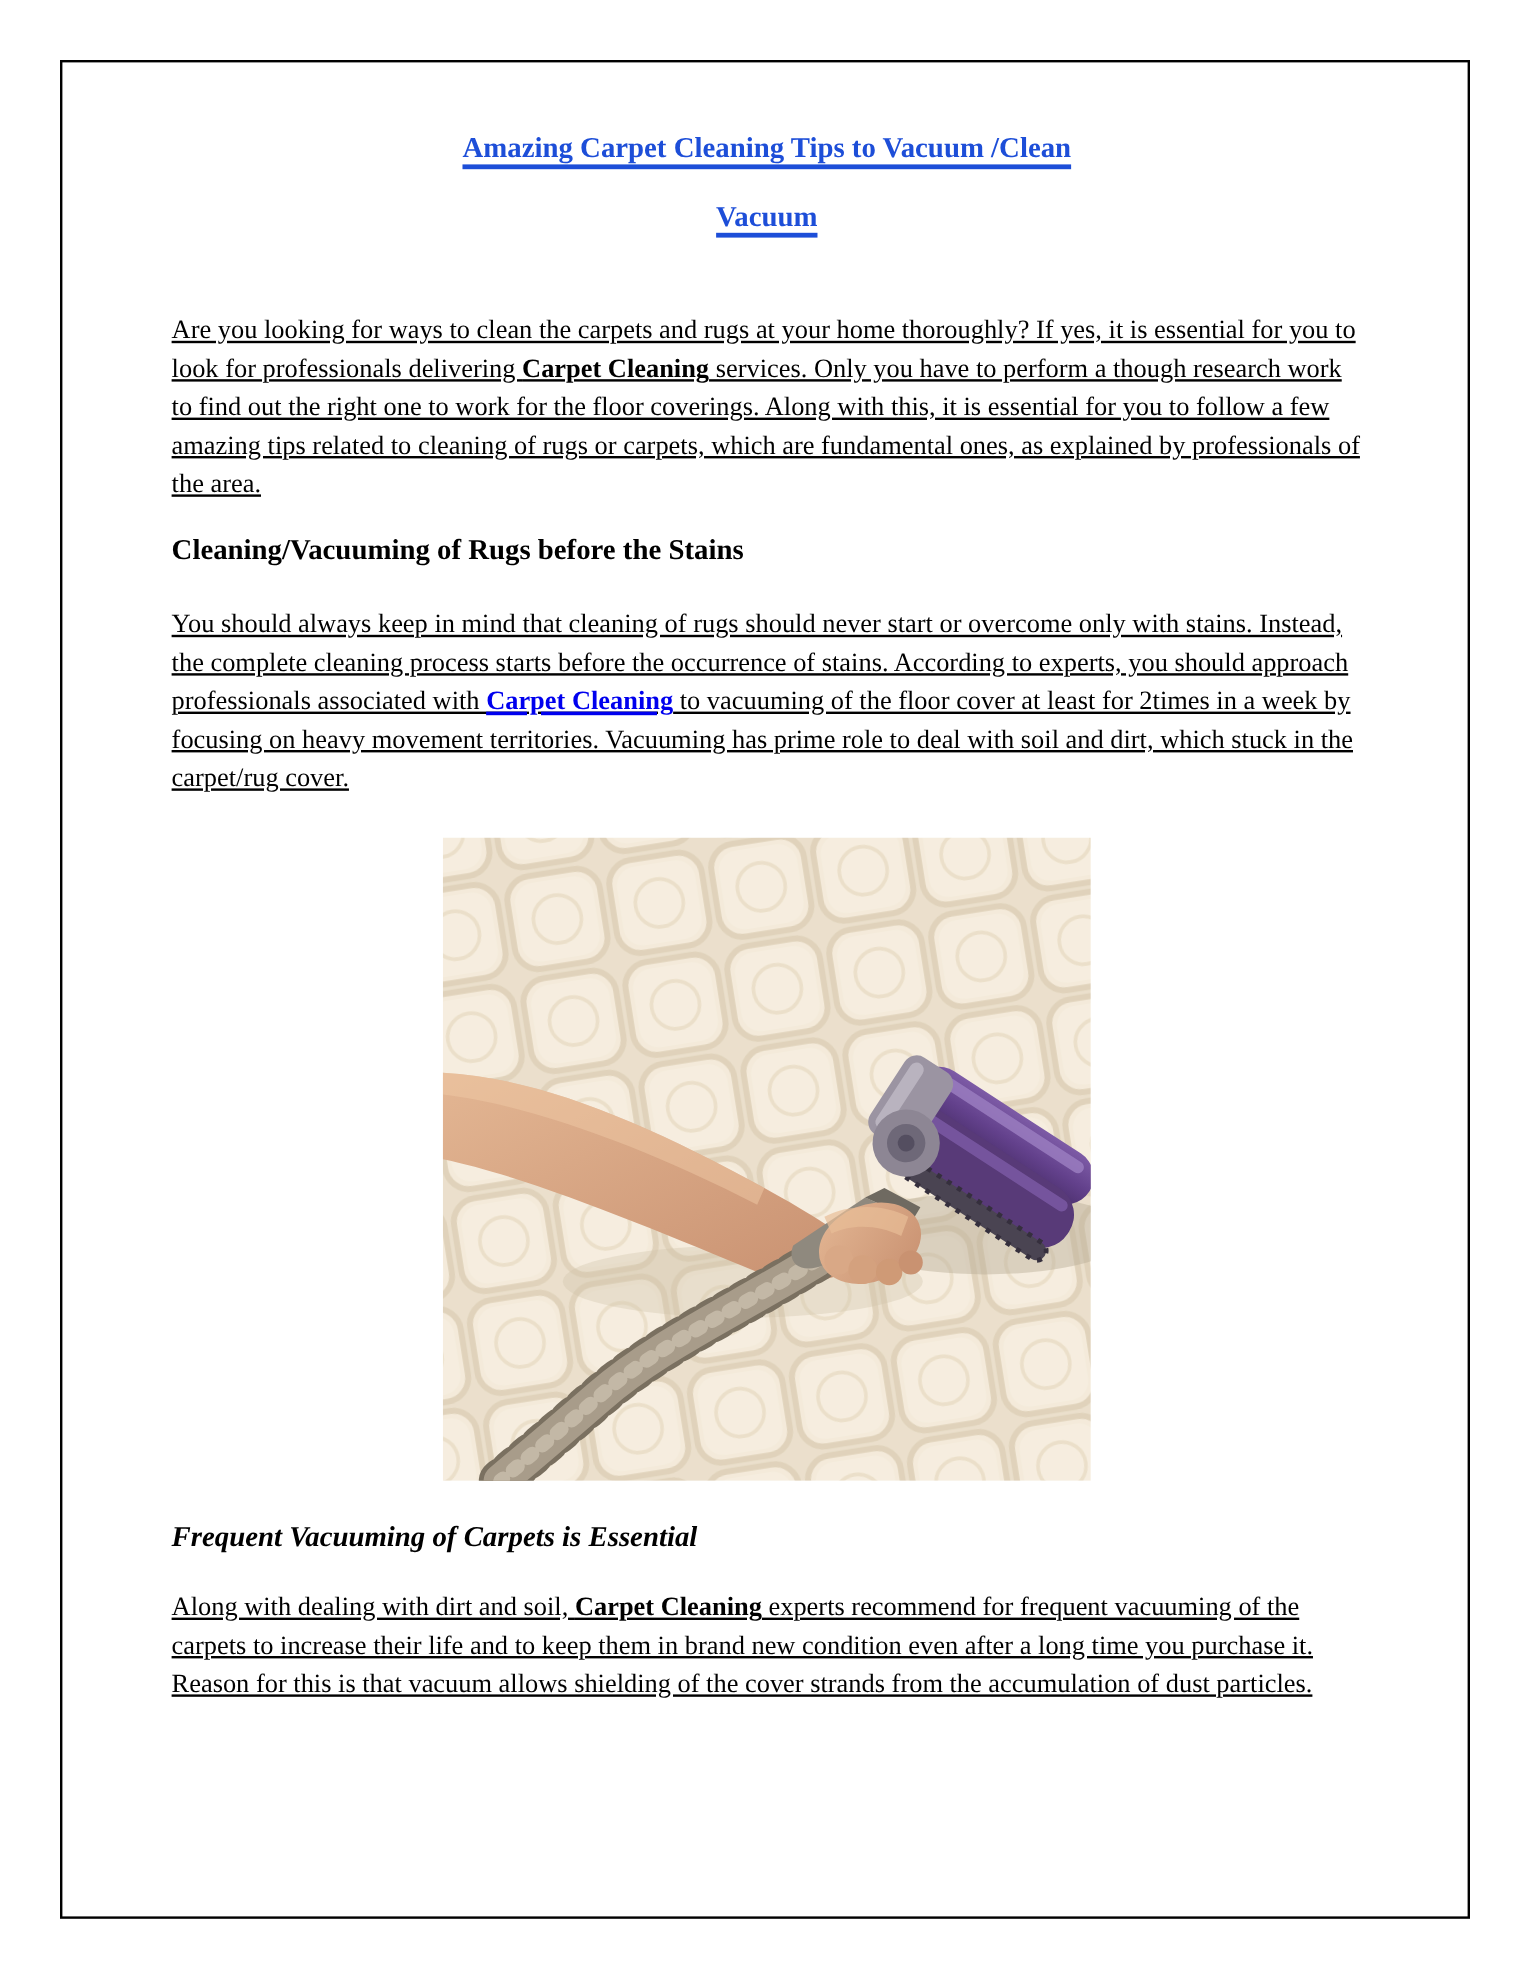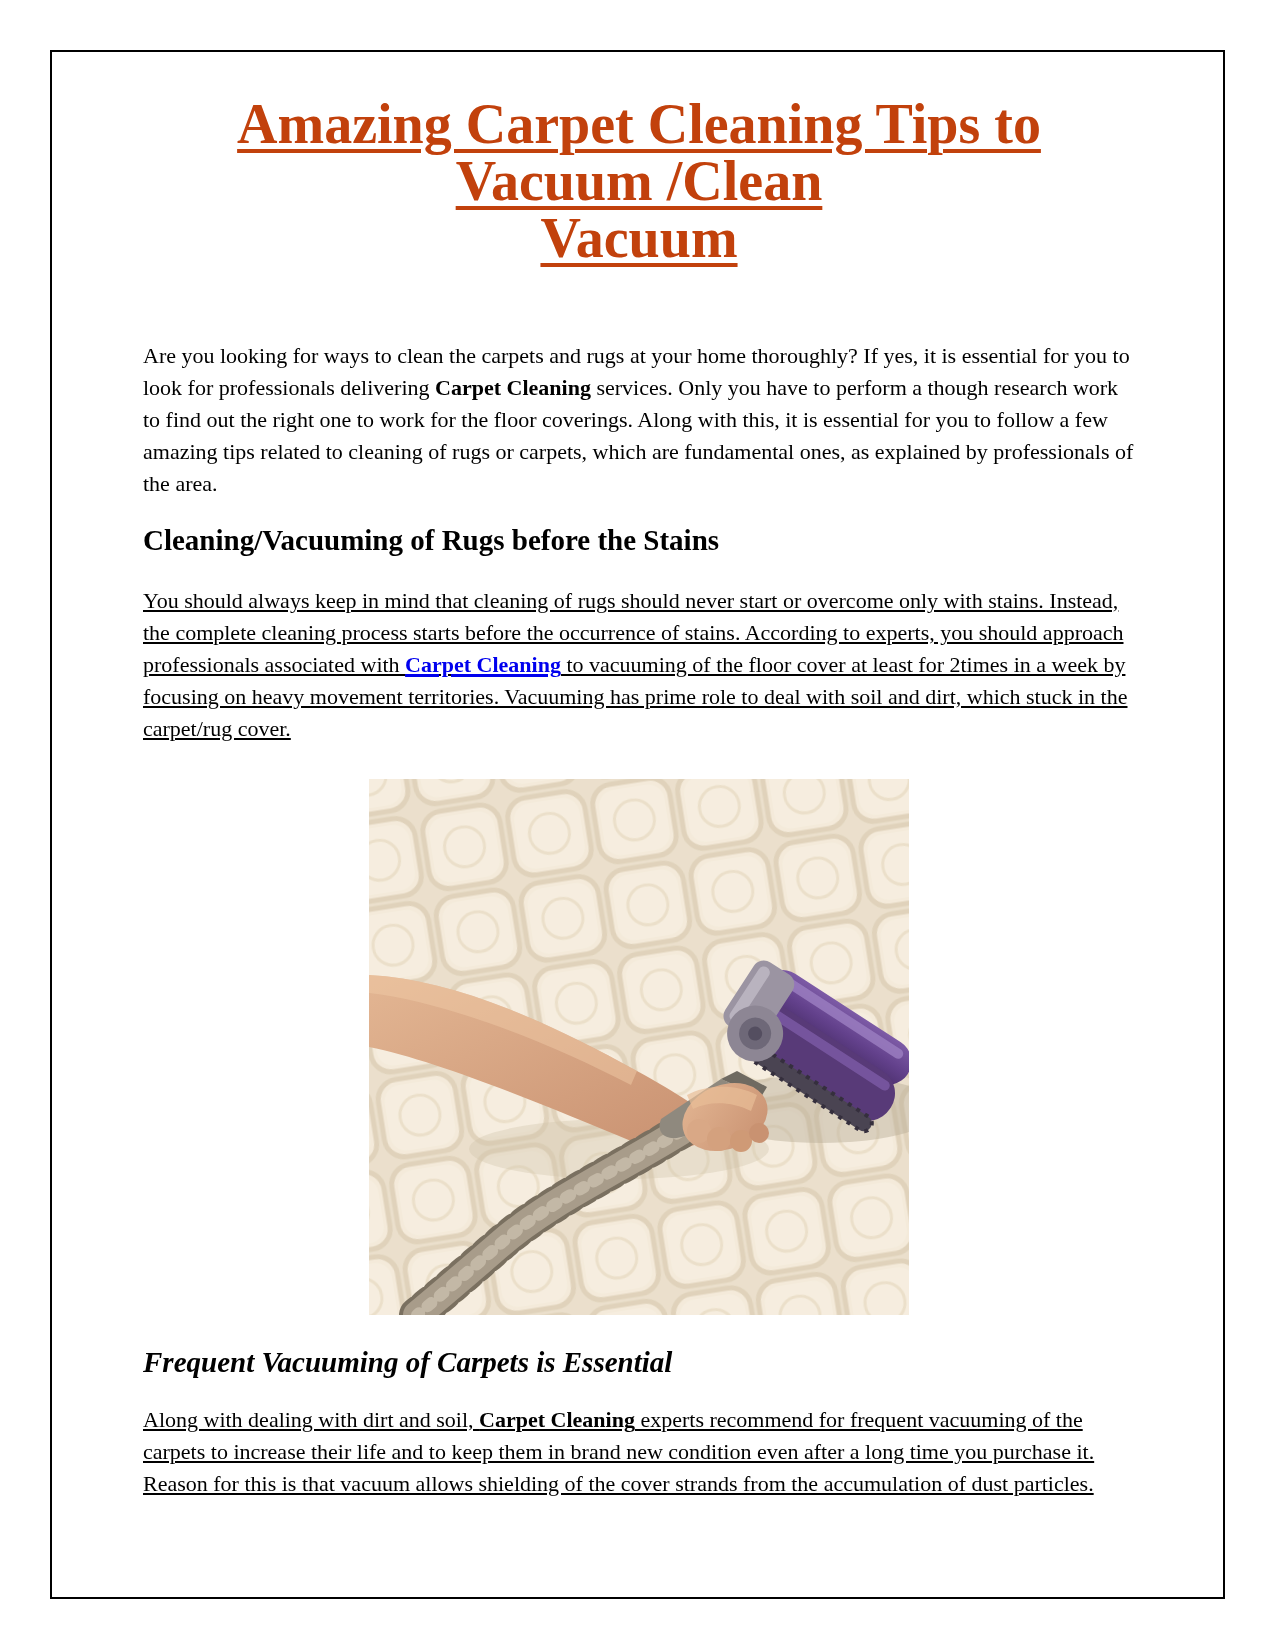--- a/index.html
+++ b/index.html
@@ -19,40 +19,40 @@
     pointer-events:none;
   }
   .content {
     position:absolute;
     left:143px; top:0;
     width:992px;
   }
   .doc-title {
     margin-top:96px;
     text-align:center;
-    font-size:56px;
+    font-size:24px;
     line-height:57px;
     font-weight:bold;
-    color:#c2410c;
+    color:#1d4ed8;
   }
   .doc-title .u {
     text-decoration:underline;
     text-decoration-thickness:4px;
     text-underline-offset:6px;
   }
   .para {
     font-size:22px;
     line-height:32px;
     text-align:left;
   }
-  .para-intro    { margin-top:73px; }
+  .para-intro    { margin-top:49px;text-decoration:underline; }
   .para-cleaning { margin-top:27px;text-decoration:underline; }
   .para-frequent { margin-top:24px;text-decoration:underline; }
   .sec-heading {
-    font-size:29px;
+    font-size:24px;
     line-height:36px;
     font-weight:bold;
   }
   .heading-cleaning { margin-top:22px; }
   .heading-frequent { margin-top:29px;font-style:italic; }
   .run-normal { font-weight:normal; }
   .run-bold   { font-weight:bold; }
   .run-link   {
     font-weight:bold;
     color:#0000EE;

